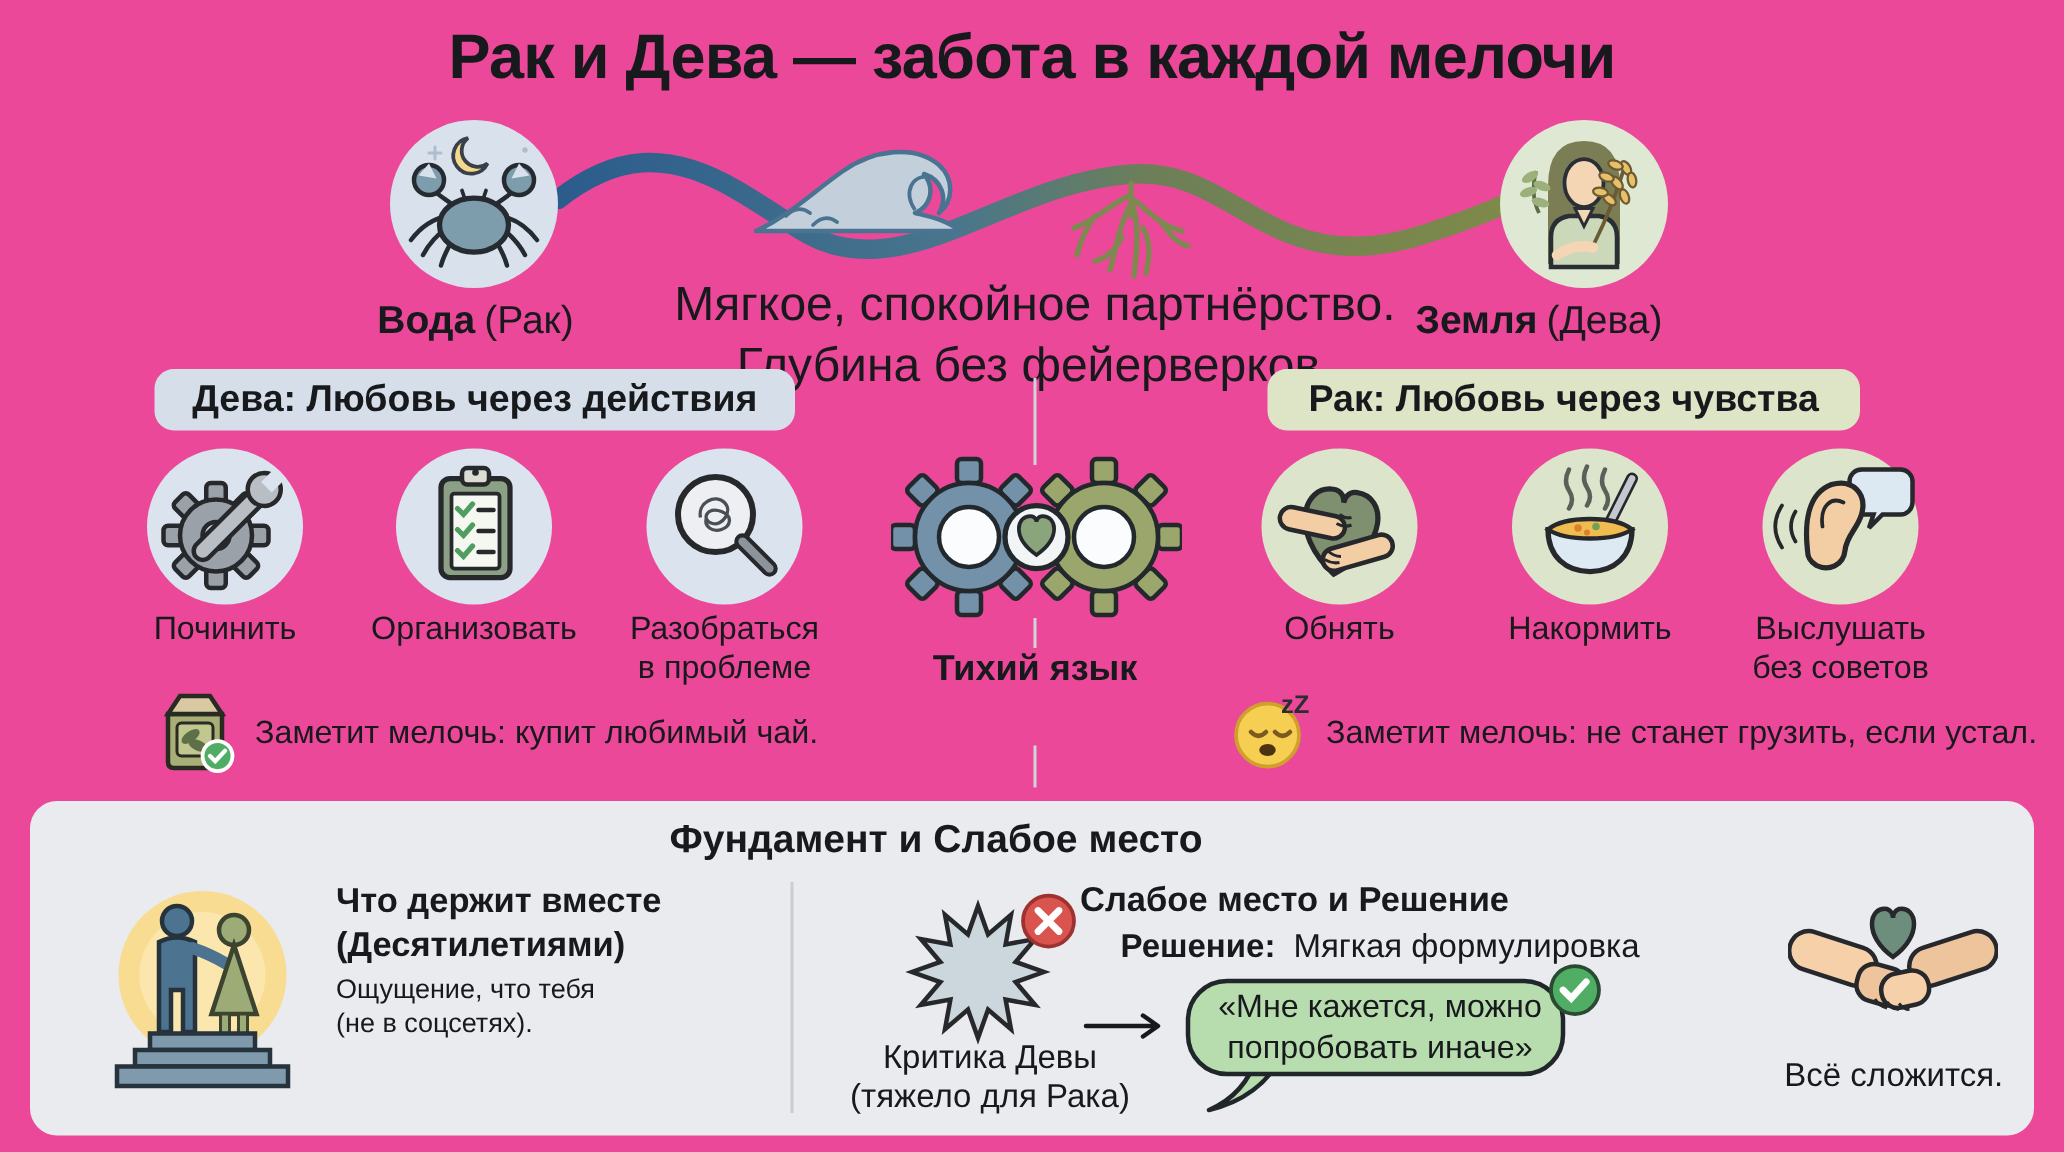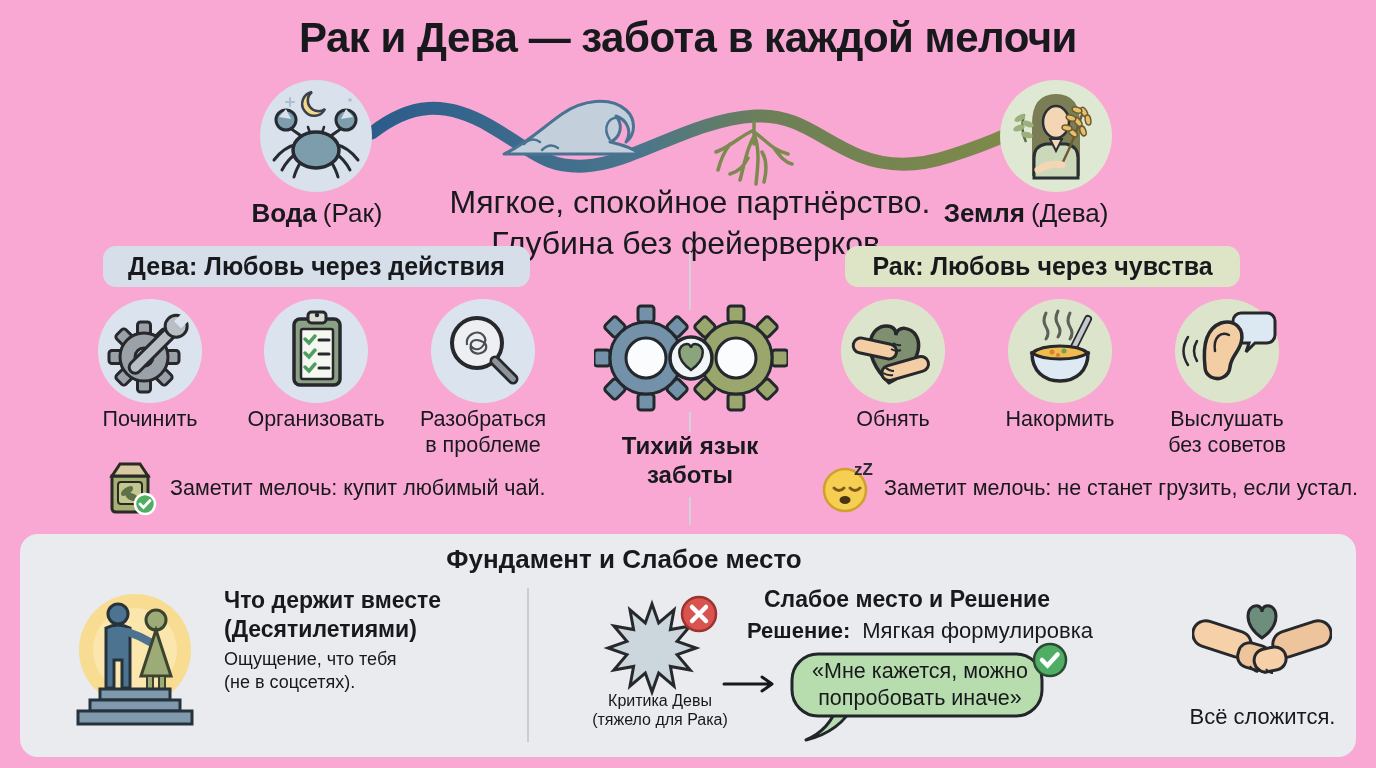--- a/index.html
+++ b/index.html
@@ -1,16 +1,16 @@
 <!DOCTYPE html>
 <html><head>
 <meta charset="utf-8">
 <style>
   html,body{margin:0;padding:0;background:#ffffff;}
-  .stage{position:relative;width:1376px;height:768px;background:#f9a8d4;overflow:hidden;
+  .stage{position:relative;width:1376px;height:768px;background:#ec4899;overflow:hidden;
          font-family:"Liberation Sans",sans-serif;color:#17191c;}
   .abs{position:absolute;}
   .nowrap{white-space:nowrap;}
   .title{position:absolute;top:14px;left:0;width:1376px;text-align:center;
          font-size:42px;font-weight:800;letter-spacing:-0.5px;}
   
   .badge{position:absolute;width:112px;height:112px;border-radius:50%;}
   .badge.blue{background:#d9e1ec;}
   .badge.green{background:#dfe8d2;}
   .hero-label{position:absolute;top:198px;width:240px;text-align:center;font-size:26px;}
@@ -35,22 +35,22 @@
   .note-text{position:absolute;top:476px;font-size:21.5px;}
   
   .panel{position:absolute;left:20px;top:534px;width:1336px;height:223px;
          background:#e9ebee;border-radius:18px;}
   .panel-title{position:absolute;top:10px;left:16px;width:1176px;text-align:center;
                font-size:26px;font-weight:800;}
   .f-head{position:absolute;left:204px;top:52px;font-size:23px;font-weight:700;line-height:1.25;}
   .f-body{position:absolute;left:204px;top:114px;font-size:18px;line-height:1.27;}
   .vdivider{position:absolute;left:507px;top:54px;width:2px;height:154px;background:#c9cdd2;}
   .burst-caption{position:absolute;left:540px;top:158px;width:200px;text-align:center;
-                 font-size:16px;line-height:1.18;}
-  .ws-heading{position:absolute;left:700px;top:52px;width:330px;text-align:right;
+                 font-size:22px;line-height:1.18;}
+  .ws-heading{position:absolute;left:700px;top:52px;width:330px;text-align:left;
               font-size:23px;font-weight:700;}
   .ws-solution{position:absolute;left:720px;top:84px;width:360px;text-align:center;font-size:22px;}
   .ws-solution b{font-weight:700;}
   .ws-solution span{margin-left:12px;}
   .bubble-text{position:absolute;left:780px;top:124px;width:240px;text-align:center;
                font-size:21.5px;line-height:1.25;}
   .outcome-label{position:absolute;left:1150px;top:170px;width:185px;text-align:center;font-size:22px;}
 </style>
 </head>
 <body>
@@ -219,21 +219,20 @@
       <rect x="-8" y="-52" width="16" height="16" rx="3" transform="rotate(270)"></rect>
       <rect x="-8" y="-52" width="16" height="16" rx="3" transform="rotate(315)"></rect>
       <circle r="36"></circle>
       <circle r="20" fill="#fbfcfd"></circle>
     </g>
     <circle cx="97" cy="56" r="21" fill="#f2f5f6" stroke="#23282d" stroke-width="3.5"></circle>
     <path d="M97 68 C80 56 84 42 93 42 C96 42 97 45 97 46 C97 45 98 42 101 42 C110 42 114 56 97 68 Z" fill="#8aa47c" stroke="#23282d" stroke-width="2.5"></path>
   </svg>
   <div class="center-label">
     <div class="nowrap">Тихий язык</div>
-    <div class="nowrap">заботы</div>
   </div>
 
   <div class="vcircle green" style="left:841px;">
     <svg width="104" height="104" viewBox="0 0 104 104">
       <path d="M52 84 C18 60 24 28 44 28 C50 28 52 33 52 36 C52 33 54 28 60 28 C80 28 86 60 52 84 Z" fill="#7e9070" stroke="#26282b" stroke-width="3.5" transform="rotate(8 52 56)"></path>
       <rect x="12" y="42" width="44" height="15" rx="7.5" fill="#f3cda4" stroke="#26282b" stroke-width="3" transform="rotate(12 34 49)"></rect>
       <rect x="40" y="62" width="48" height="15" rx="7.5" fill="#f3cda4" stroke="#26282b" stroke-width="3" transform="rotate(-16 64 69)"></rect>
       <path d="M52 44 q4 3 8 2 M50 50 q5 3 10 1" stroke="#26282b" stroke-width="2" fill="none"></path>
       <path d="M44 68 q4 4 9 4 M42 74 q5 3 10 2" stroke="#26282b" stroke-width="2" fill="none"></path>
     </svg>

